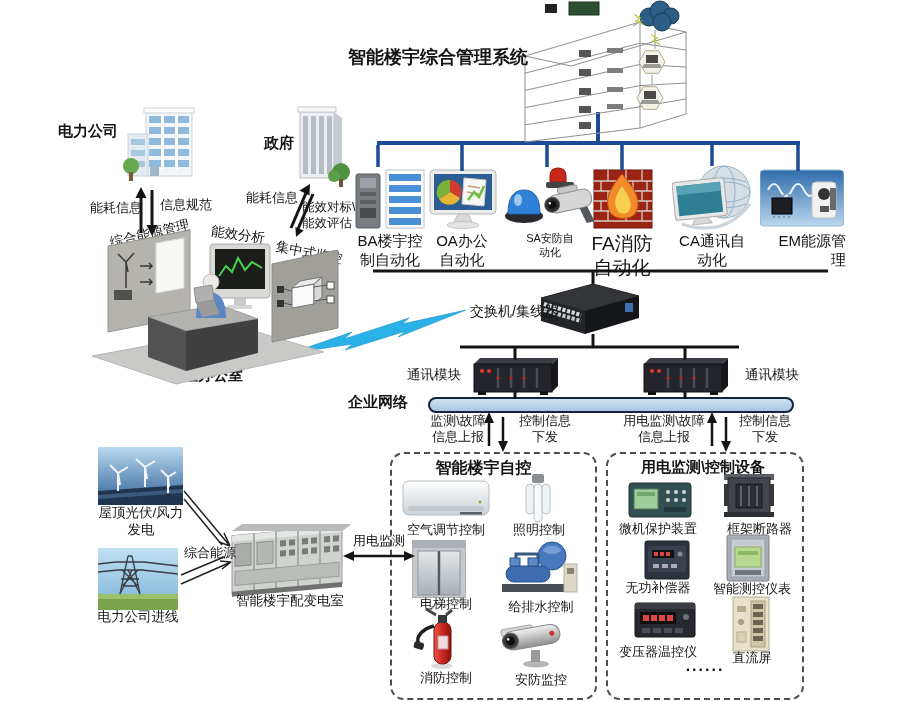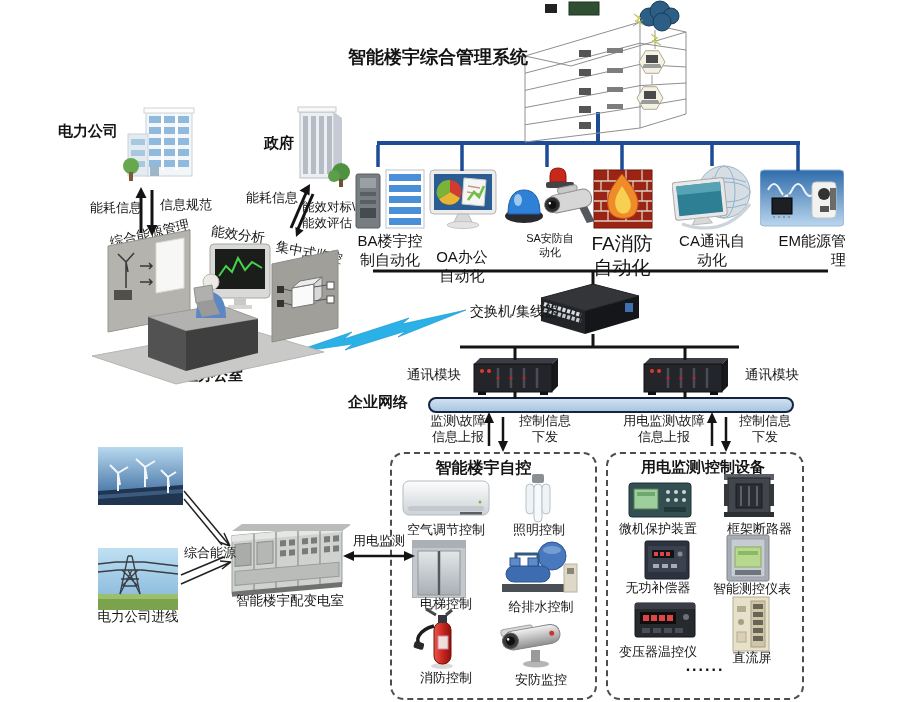--- a/index.html
+++ b/index.html
@@ -318,21 +318,21 @@
     <rect x="12" y="30" width="20" height="16" fill="#1d1f24" stroke="#000"></rect>
     <path d="M14,28 V26 M19,28 V26 M24,28 V26 M29,28 V26 M14,50 V48 M19,50 V48 M24,50 V48 M29,50 V48" stroke="#888" stroke-width="1.5"></path>
     <rect x="52" y="14" width="24" height="36" rx="4" fill="#f2f2f0" stroke="#c5c5c0"></rect>
     <circle cx="64" cy="26" r="6" fill="#333"></circle>
     <rect x="60" y="38" width="9" height="6" fill="#555"></rect>
     <rect x="70" y="20" width="6" height="22" fill="#6a6a68"></rect>
   </svg>
 
   <div class="lbl w500" style="left:344px;top:232px;width:92px;font-size:15px;">BA楼宇控
 制自动化</div>
-  <div class="lbl w500" style="left:416px;top:248px;width:92px;font-size:15px;">OA办公
+  <div class="lbl w500" style="left:416px;top:232px;width:92px;font-size:15px;">OA办公
 自动化</div>
   <div class="lbl w500" style="left:504px;top:232px;width:92px;font-size:11px;">SA安防自
 动化</div>
   <div class="lbl w500" style="left:576px;top:232px;width:92px;font-size:19px;">FA消防
 自动化</div>
   <div class="lbl w500" style="left:666px;top:232px;width:92px;font-size:15px;">CA通讯自
 动化</div>
   <div class="lbl w500" style="left:754px;top:232px;width:92px;font-size:15px;text-align:right;">EM能源管
 理</div>
 
@@ -396,20 +396,22 @@
       </defs>
     <rect width="85" height="58" fill="url(#sky1)"></rect>
     <polygon points="0,44 85,38 85,58 0,58" fill="#1f3550"></polygon>
     <polygon points="0,48 85,42 85,46 0,52" fill="#3c5a7d"></polygon>
     <g stroke="#f2f6fa" stroke-width="2" fill="none">
       <path d="M20,44 V26 M20,26 L12,18 M20,26 L30,20 M20,26 L22,38"></path>
       <path d="M47,40 V20 M47,20 L38,12 M47,20 L57,14 M47,20 L49,32"></path>
       <path d="M70,46 V30 M70,30 L63,23 M70,30 L78,25 M70,30 L71,40"></path>
     </g>
   </svg>
+  <div class="lbl" style="left:84px;top:505px;width:114px;font-size:13.5px;">屋顶光伏/风力
+发电</div>
 
   <svg class="abs" style="left:98px;top:548px" width="80" height="62" viewBox="0 0 80 62">
     <defs>
         <linearGradient id="sky2" x1="0" y1="0" x2="0" y2="1">
       <stop offset="0" stop-color="#bfe0f2"></stop>
           <stop offset="1" stop-color="#7fb3d9"></stop>
         </linearGradient>
       </defs>
     <rect width="80" height="62" fill="url(#sky2)"></rect>
     <rect y="46" width="80" height="16" fill="#7ba34e"></rect>

